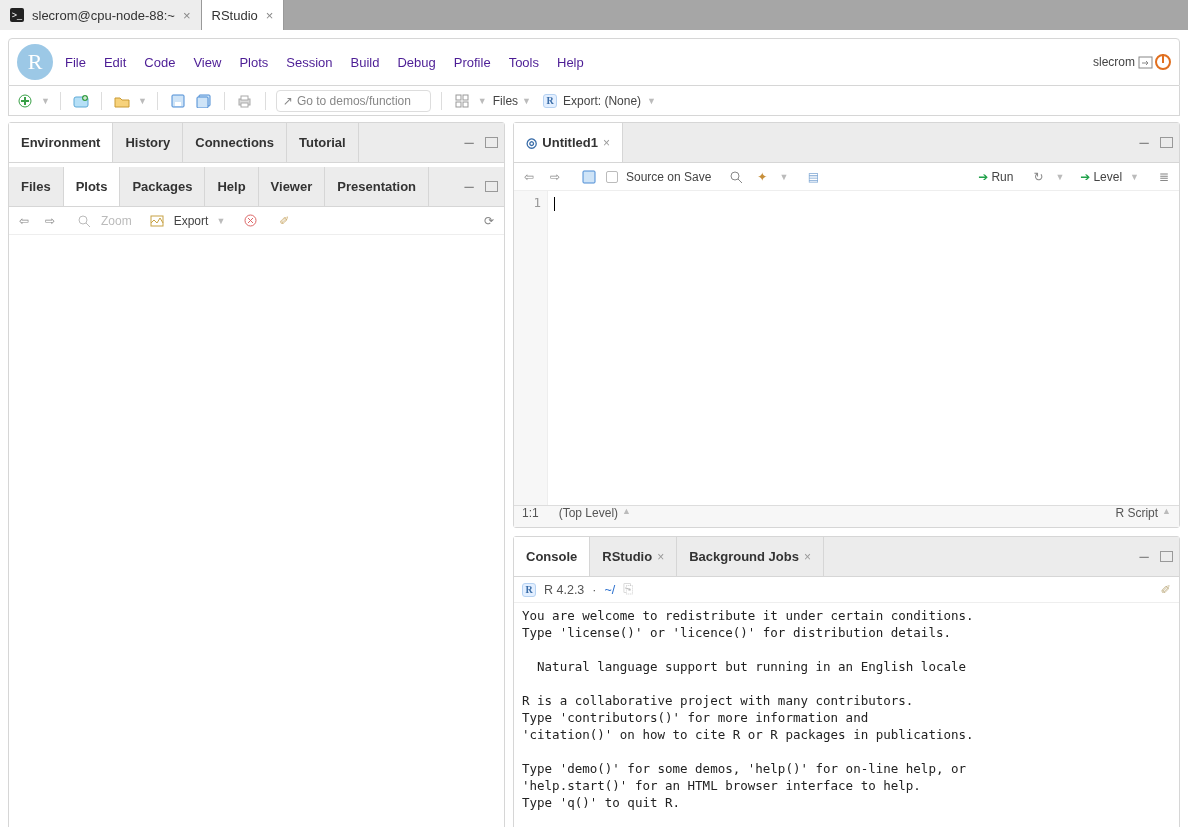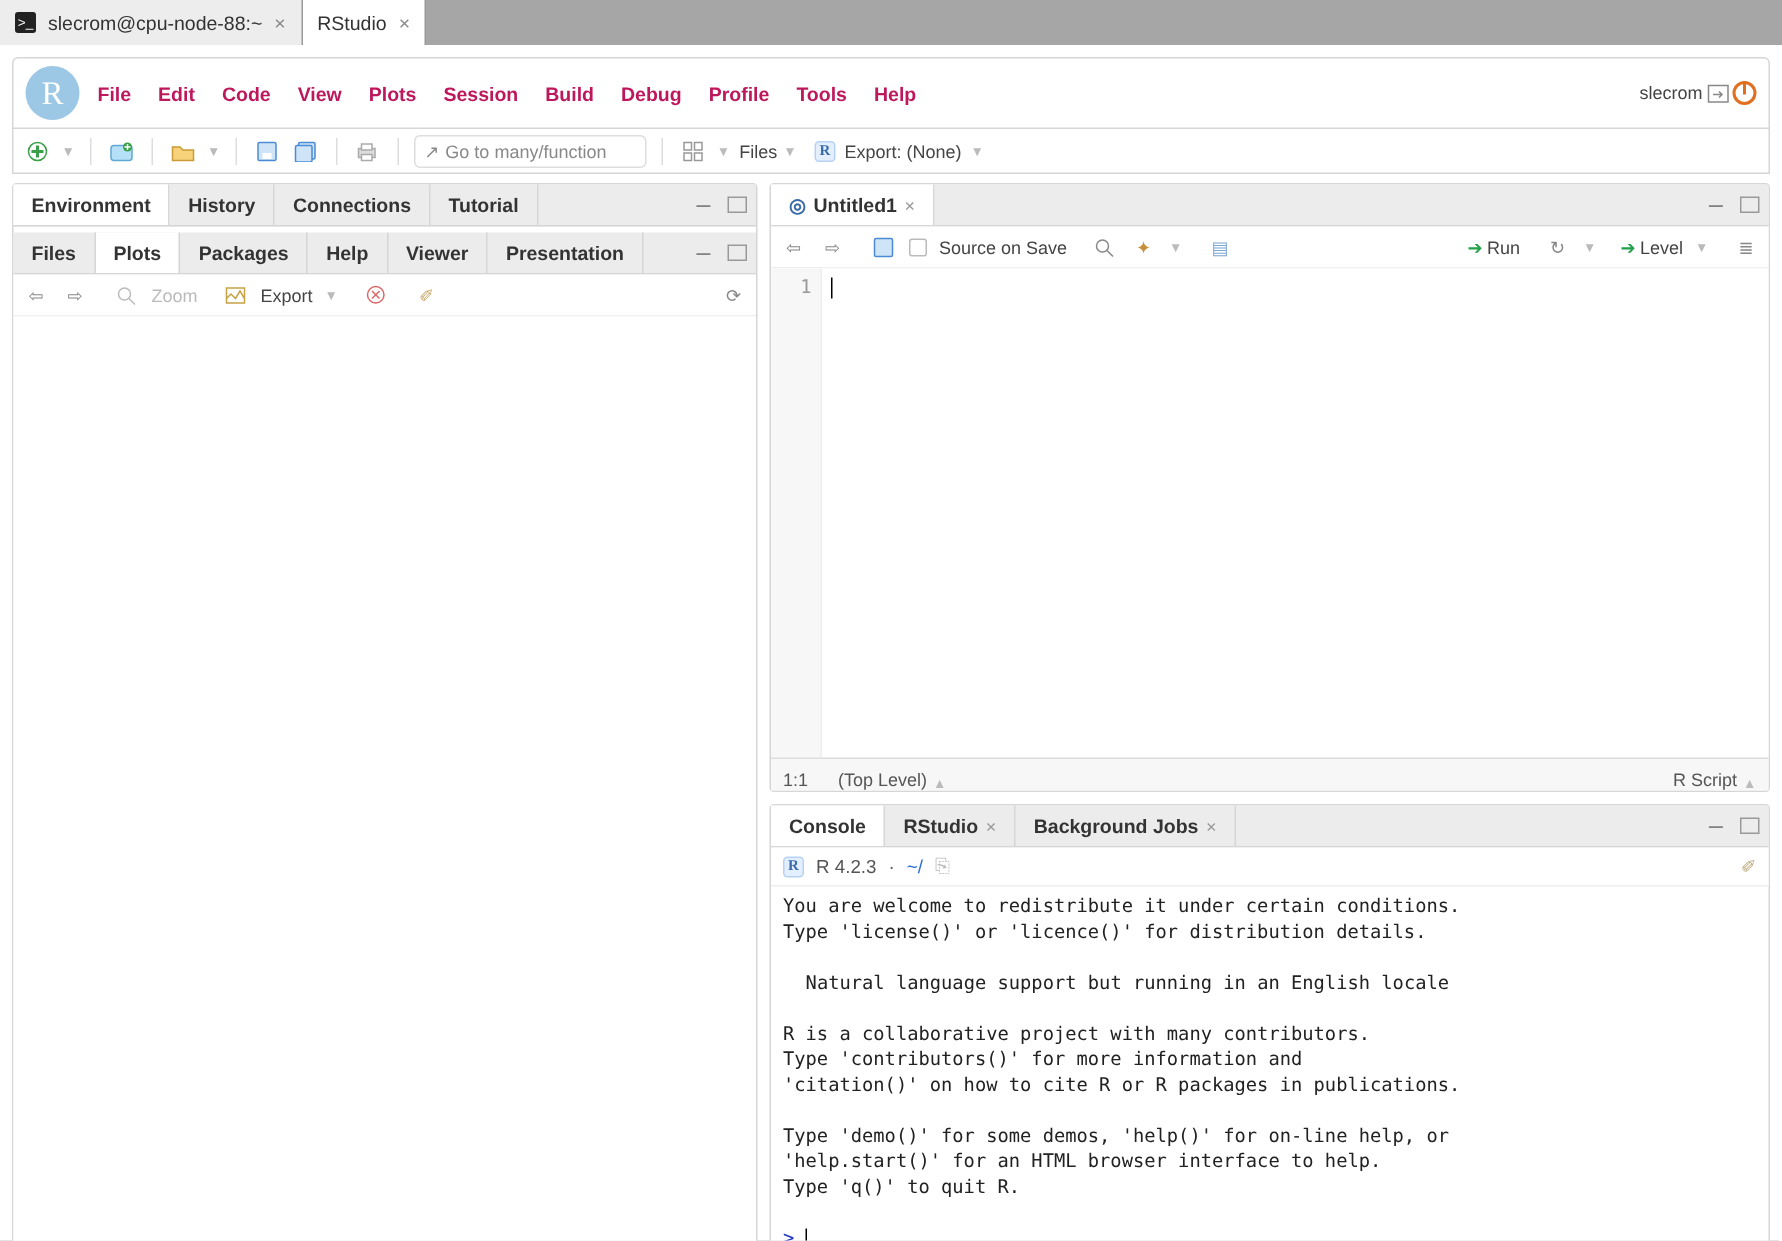--- a/index.html
+++ b/index.html
@@ -12,21 +12,21 @@
 .tab.inactive{background:#ededed;color:#333}
 .tab.active{background:#fff}
 .tab .close{color:#888;font-size:13px;cursor:pointer}
 .tab .termicon{width:14px;height:14px;background:#222;border-radius:2px;display:inline-flex;align-items:center;justify-content:center;color:#fff;font-size:9px}
 
 .client{flex:1;background:#fff;padding:8px 8px 8px 8px;display:flex;flex-direction:column;gap:0}
 
 
 .globalbar{display:flex;align-items:center;height:48px;border:1px solid #d6d6d6;border-radius:4px 4px 0 0;padding:0 8px;background:#fff}
 .logo{width:36px;height:36px;border-radius:18px;background:#9cc8e6;display:flex;align-items:center;justify-content:center;color:#fff;font-family:Georgia,serif;font-size:22px;margin-right:12px}
-.menus{display:flex;gap:18px;font-weight:700;color:#be185d;font-size:13px}
+.menus{display:flex;gap:18px;font-weight:400;color:#4c1d95;font-size:13px}
 .menus span{cursor:pointer}
 .globalbar .spacer{flex:1}
 .userwrap{display:flex;align-items:center;color:#444;font-size:12px}
 .userwrap .power{color:#e06f1f;width:16px;height:16px;border:2px solid #e06f1f;border-radius:50%;position:relative}
 .userwrap .power::after{content:"";position:absolute;top:-2px;left:5px;width:2px;height:9px;background:#e06f1f}
 
 
 .toolstrip{display:flex;align-items:center;height:30px;border:1px solid #d6d6d6;border-top:none;padding:0 6px;gap:6px;background:#fff;font-size:12px}
 .toolstrip .sep{width:1px;height:18px;background:#ddd;margin:0 4px}
 .iconbtn{display:inline-flex;align-items:center;justify-content:center;min-width:20px;height:20px;color:#666;cursor:pointer}
@@ -35,39 +35,39 @@
 .projlabel{color:#444;cursor:pointer;display:flex;align-items:center;gap:6px}
 svg{display:block}
 
 
 .panes{flex:1;display:grid;grid-template-columns:497px 1fr;grid-template-rows:1fr 1fr;gap:8px;margin-top:6px;min-height:0}
 
 .panes{grid-template-rows:406px 311px}
 .pane{border:1px solid #d6d6d6;border-radius:3px;display:flex;flex-direction:column;min-height:0;background:#fff}
 .pane-tr{grid-row:1/3}
 
-.tabs{display:flex;align-items:stretch;height:28px;background:#ececec;border-bottom:1px solid #d6d6d6}
+.tabs{display:flex;align-items:stretch;height:40px;background:#ececec;border-bottom:1px solid #d6d6d6}
 .tabs .t{padding:0 12px;display:flex;align-items:center;gap:5px;font-size:13px;color:#333;font-weight:600;cursor:pointer;border-right:1px solid #d6d6d6}
 .tabs .t.active{background:#fff}
 .tabs .t .x{color:#999;font-weight:400;font-size:12px}
 .tabs .right{margin-left:auto;display:flex;align-items:center;gap:6px;padding-right:6px;color:#888}
 .winicon{width:13px;height:11px;border:1px solid #999}
 
 .subbar{display:flex;align-items:center;height:28px;border-bottom:1px solid #eee;padding:0 6px;gap:8px;font-size:12px;color:#444;background:#fff}
 .subbar .mini{width:18px;height:18px;display:inline-flex;align-items:center;justify-content:center;color:#888}
 .subbar .run{display:flex;align-items:center;gap:3px}
 .chk{width:12px;height:12px;border:1px solid #bbb;border-radius:2px;display:inline-block}
 .subbar .spacer{flex:1}
 
 .editor{flex:1;display:flex;min-height:0;background:#fff;font-family:Menlo,Consolas,monospace;font-size:12.5px}
 .gutter{width:34px;text-align:right;padding:4px 6px;color:#999;background:#f7f7f7;border-right:1px solid #eee}
 .editbody{flex:1;padding:4px 6px}
 .cursor{display:inline-block;width:1px;height:14px;background:#000;vertical-align:middle}
 
-.statusbar{height:22px;border-top:1px solid #ddd;display:flex;align-items:flex-end;padding:0 8px;font-size:12px;color:#555;background:#f7f7f7}
+.statusbar{height:22px;border-top:1px solid #ddd;display:flex;align-items:flex-start;padding:0 8px;font-size:12px;color:#555;background:#f7f7f7}
 .statusbar .spacer{flex:1}
 
 
 .consolehdr{display:flex;align-items:center;height:26px;padding:0 8px;gap:8px;font-size:12.5px;color:#555;border-bottom:1px solid #eee;background:#fff}
 .consolehdr .brush{margin-left:auto;color:#bfae83}
 .consolebody{flex:1;overflow:hidden;padding:4px 8px;font-family:Menlo,Consolas,monospace;font-size:12.5px;line-height:17px;color:#222;white-space:pre-wrap}
 .prompt{color:#2438c8}
 
 .dim{color:#bbb}
 .caret{font-size:9px}
@@ -164,21 +164,21 @@
       <span class="iconbtn">
         <svg width="15" height="14">
             <rect x="2" y="5" width="11" height="6" fill="#ddd" stroke="#aaa"></rect>
             <rect x="4" y="2" width="7" height="4" fill="#fff" stroke="#aaa"></rect>
             <rect x="4" y="9" width="7" height="4" fill="#fff" stroke="#aaa"></rect>
           </svg>
       </span>
       <span class="sep"></span>
       <div class="gotofile">
         <span>↗</span>
-        <span>Go to many/function</span>
+        <span>Go to demos/function</span>
       </div>
       <span class="sep"></span>
       <span class="iconbtn">
         <svg width="14" height="14">
             <rect x="1" y="1" width="5" height="5" fill="none" stroke="#999"></rect>
             <rect x="8" y="1" width="5" height="5" fill="none" stroke="#999"></rect>
             <rect x="1" y="8" width="5" height="5" fill="none" stroke="#999"></rect>
             <rect x="8" y="8" width="5" height="5" fill="none" stroke="#999"></rect>
           </svg>
       </span>

